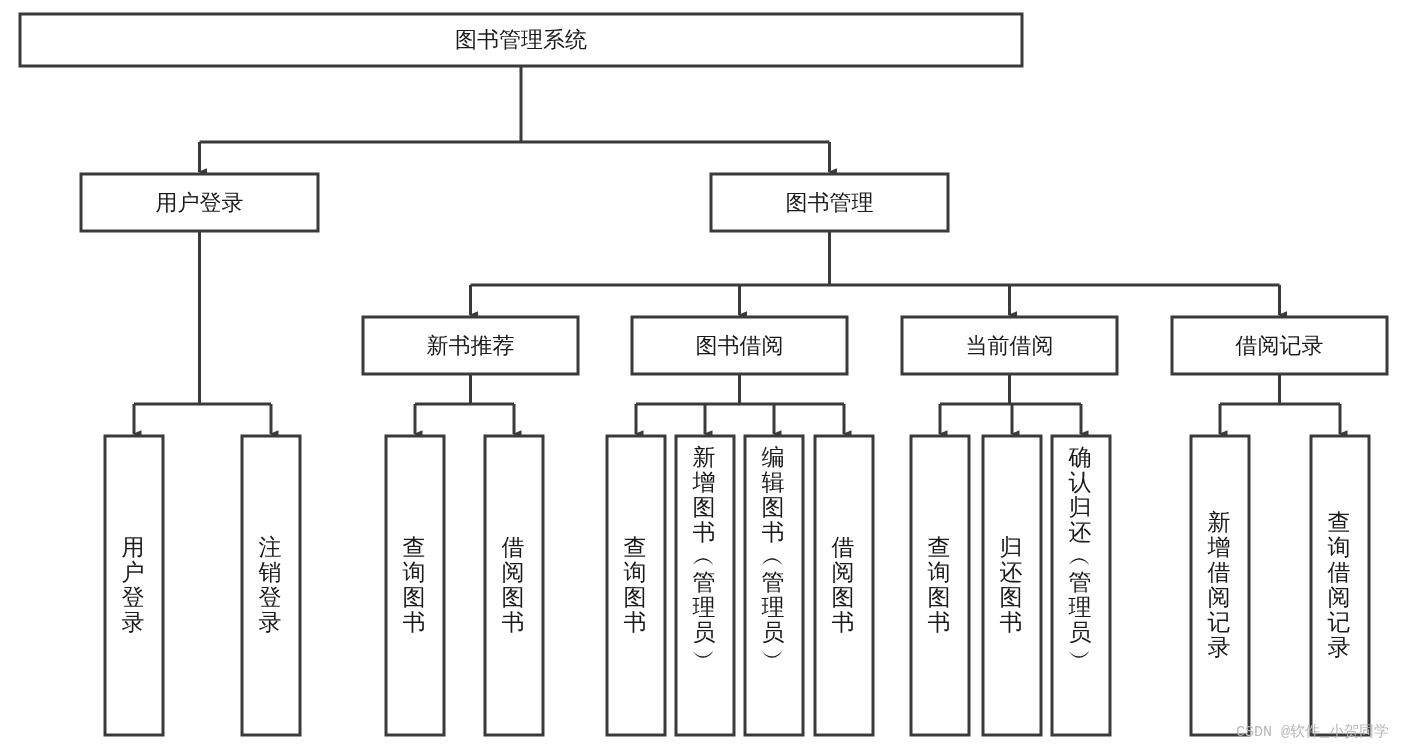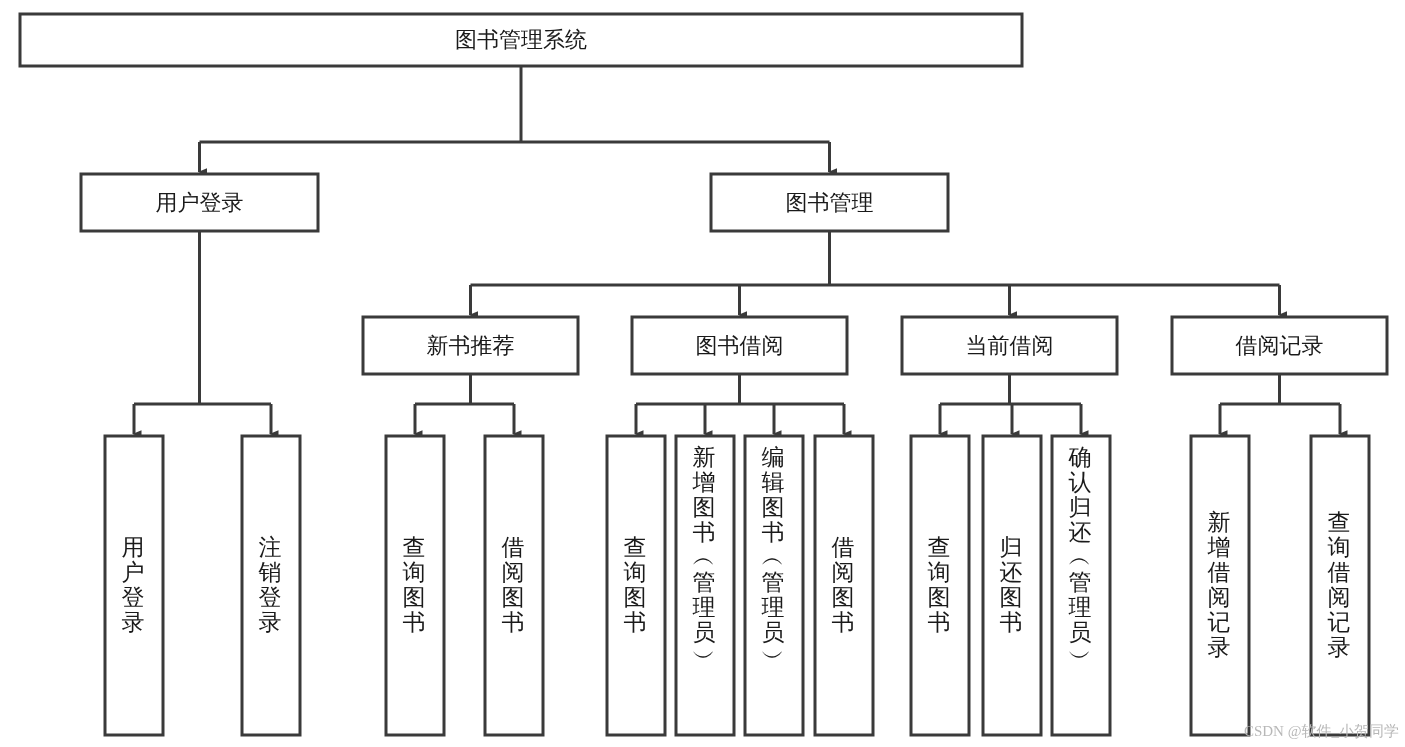--- a/index.html
+++ b/index.html
@@ -42,25 +42,25 @@
   .edge {
     stroke: #3a3a3a;
     stroke-width: 3;
     fill: none;
   }
   .arrowhead {
     fill: #3a3a3a;
   }
   .watermark {
     position: absolute;
-    right: 6px;
+    right: 16px;
     bottom: 6px;
     color: #b8b8b8;
     font-size: 15px;
-    font-family: Liberation Serif, serif;
+    font-family: Liberation Mono, monospace;
     white-space: nowrap;
     pointer-events: none;
   }
 </style>
 </head>
 <body>
 
 <svg id="diagram" viewBox="0 0 1405 747">
   <defs>
     <marker id="arrow" viewBox="0 0 12 12" refX="6" refY="10" markerWidth="9" markerHeight="9" orient="auto-start-reverse" markerUnits="userSpaceOnUse">

